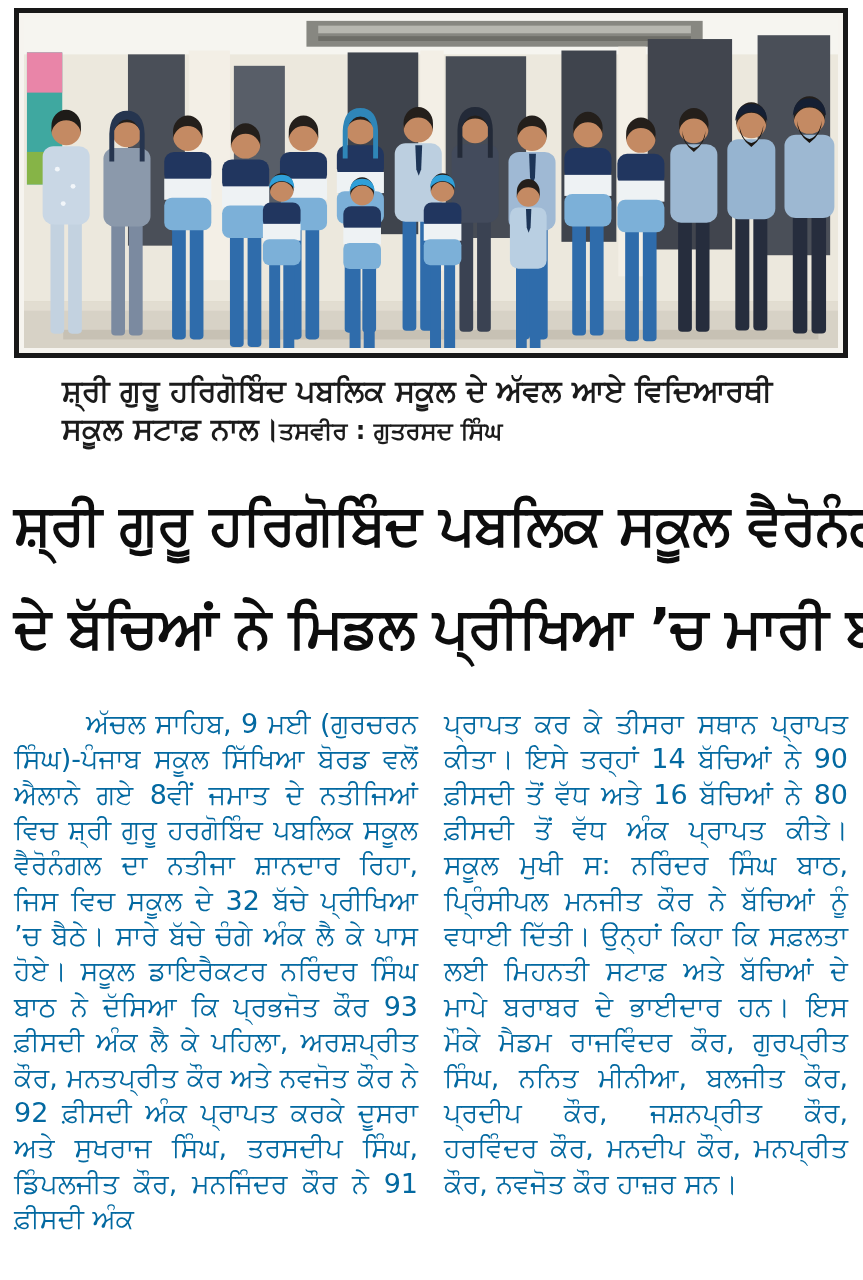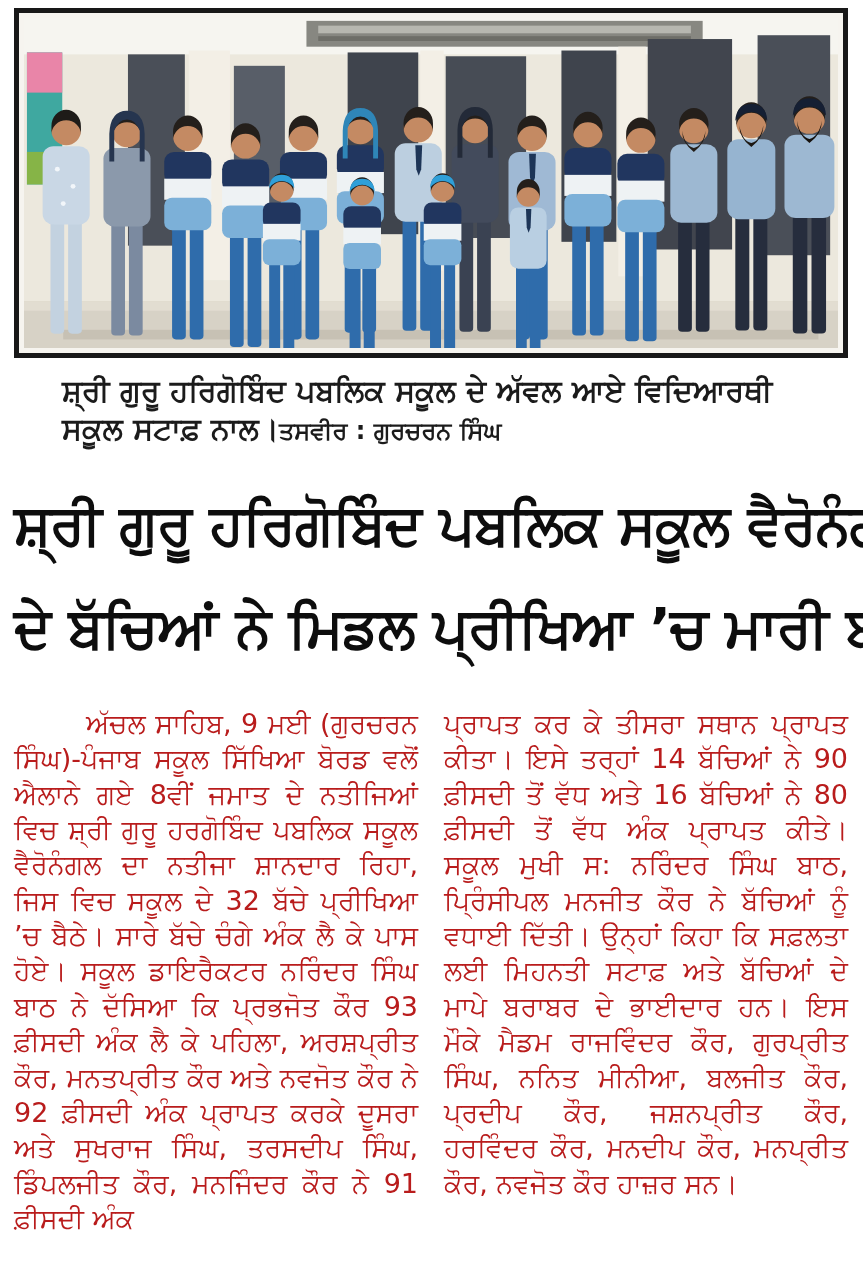--- a/index.html
+++ b/index.html
@@ -38,21 +38,21 @@
     font-size:56px;font-weight:800;line-height:1.85;
     letter-spacing:-1px;color:#0d0d0d;
   }
   .headline .hl{display:block;white-space:nowrap;}
 
   
   .article{display:flex;gap:26px;margin-top:26px;}
   .col{
     flex:1;margin:0;
     font-size:27px;line-height:1.31;
-    text-align:justify;color:#b91c1c;
+    text-align:justify;color:#0369a1;
   }
   .col-left{text-indent:72px;}
 </style>
 </head>
 <body>
 
 <div class="page">
 
   <figure class="photo-frame">
     <svg viewBox="0 0 830 345" preserveAspectRatio="none" role="img">
@@ -185,21 +185,21 @@
           <use href="#tie" fill="#1d3557"></use>
         </g>
       </g>
     </svg>
   </figure>
 
   <div class="caption">
     <div>ਸ਼੍ਰੀ ਗੁਰੂ ਹਰਿਗੋਬਿੰਦ ਪਬਲਿਕ ਸਕੂਲ ਦੇ ਅੱਵਲ ਆਏ ਵਿਦਿਆਰਥੀ</div>
     <div class="cap-row">
       <span>ਸਕੂਲ ਸਟਾਫ਼ ਨਾਲ।</span>
-      <span class="cap-credit">ਤਸਵੀਰ : ਗੁਰਚਰਨ ਸਿੰਘ</span>
+      <span class="cap-credit">ਤਸਵੀਰ : ਗੁਤਰਸਦ ਸਿੰਘ</span>
     </div>
   </div>
 
   <h1 class="headline">
     <span class="hl">ਸ਼੍ਰੀ ਗੁਰੂ ਹਰਿਗੋਬਿੰਦ ਪਬਲਿਕ ਸਕੂਲ ਵੈਰੋਨੰਗਲ</span>
     <span class="hl">ਦੇ ਬੱਚਿਆਂ ਨੇ ਮਿਡਲ ਪ੍ਰੀਖਿਆ ’ਚ ਮਾਰੀ ਬਾਜ਼ੀ</span>
   </h1>
 
   <div class="article">
     <p class="col col-left">ਅੱਚਲ ਸਾਹਿਬ, 9 ਮਈ (ਗੁਰਚਰਨ ਸਿੰਘ)-ਪੰਜਾਬ ਸਕੂਲ ਸਿੱਖਿਆ ਬੋਰਡ ਵਲੋਂ ਐਲਾਨੇ ਗਏ 8ਵੀਂ ਜਮਾਤ ਦੇ ਨਤੀਜਿਆਂ ਵਿਚ ਸ਼੍ਰੀ ਗੁਰੂ ਹਰਗੋਬਿੰਦ ਪਬਲਿਕ ਸਕੂਲ ਵੈਰੋਨੰਗਲ ਦਾ ਨਤੀਜਾ ਸ਼ਾਨਦਾਰ ਰਿਹਾ, ਜਿਸ ਵਿਚ ਸਕੂਲ ਦੇ 32 ਬੱਚੇ ਪ੍ਰੀਖਿਆ ’ਚ ਬੈਠੇ। ਸਾਰੇ ਬੱਚੇ ਚੰਗੇ ਅੰਕ ਲੈ ਕੇ ਪਾਸ ਹੋਏ। ਸਕੂਲ ਡਾਇਰੈਕਟਰ ਨਰਿੰਦਰ ਸਿੰਘ ਬਾਠ ਨੇ ਦੱਸਿਆ ਕਿ ਪ੍ਰਭਜੋਤ ਕੌਰ 93 ਫ਼ੀਸਦੀ ਅੰਕ ਲੈ ਕੇ ਪਹਿਲਾ, ਅਰਸ਼ਪ੍ਰੀਤ ਕੌਰ, ਮਨਤਪ੍ਰੀਤ ਕੌਰ ਅਤੇ ਨਵਜੋਤ ਕੌਰ ਨੇ 92 ਫ਼ੀਸਦੀ ਅੰਕ ਪ੍ਰਾਪਤ ਕਰਕੇ ਦੂਸਰਾ ਅਤੇ ਸੁਖਰਾਜ ਸਿੰਘ, ਤਰਸਦੀਪ ਸਿੰਘ, ਡਿੰਪਲਜੀਤ ਕੌਰ, ਮਨਜਿੰਦਰ ਕੌਰ ਨੇ 91 ਫ਼ੀਸਦੀ ਅੰਕ</p>

